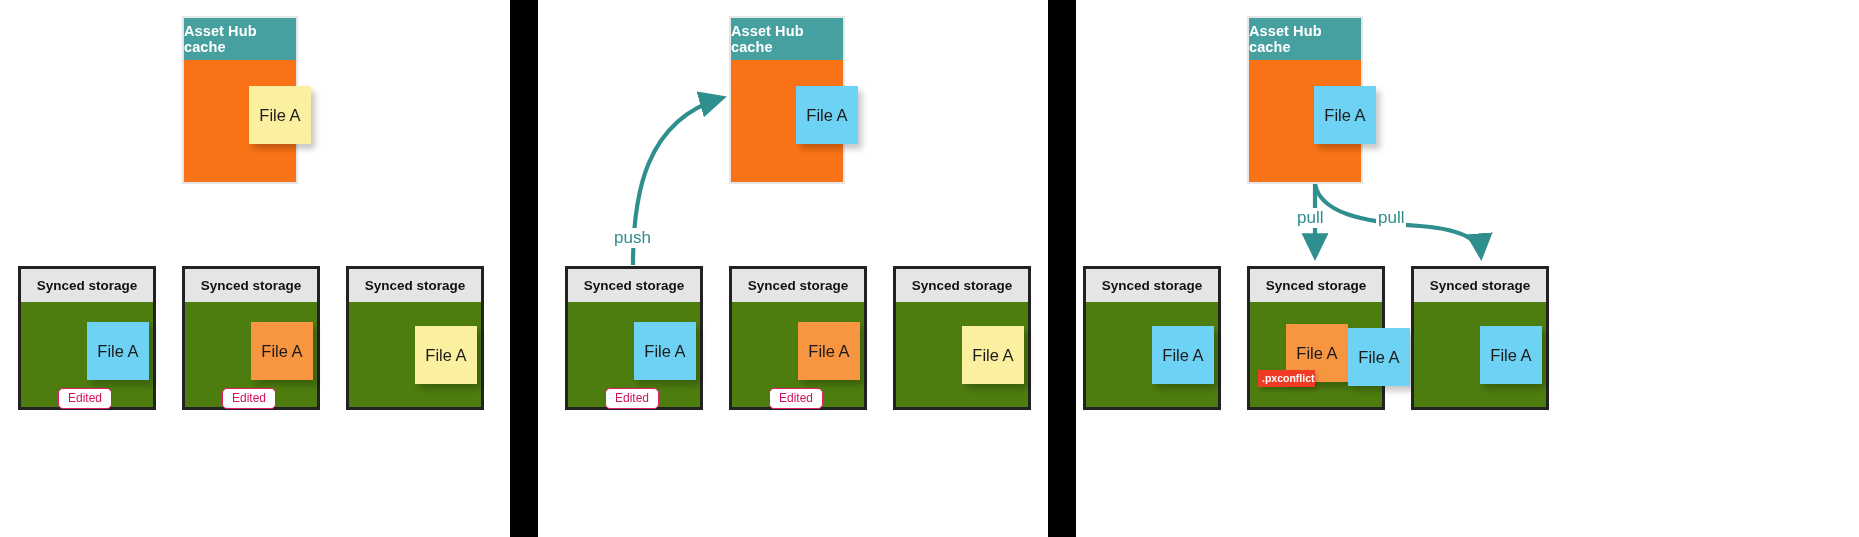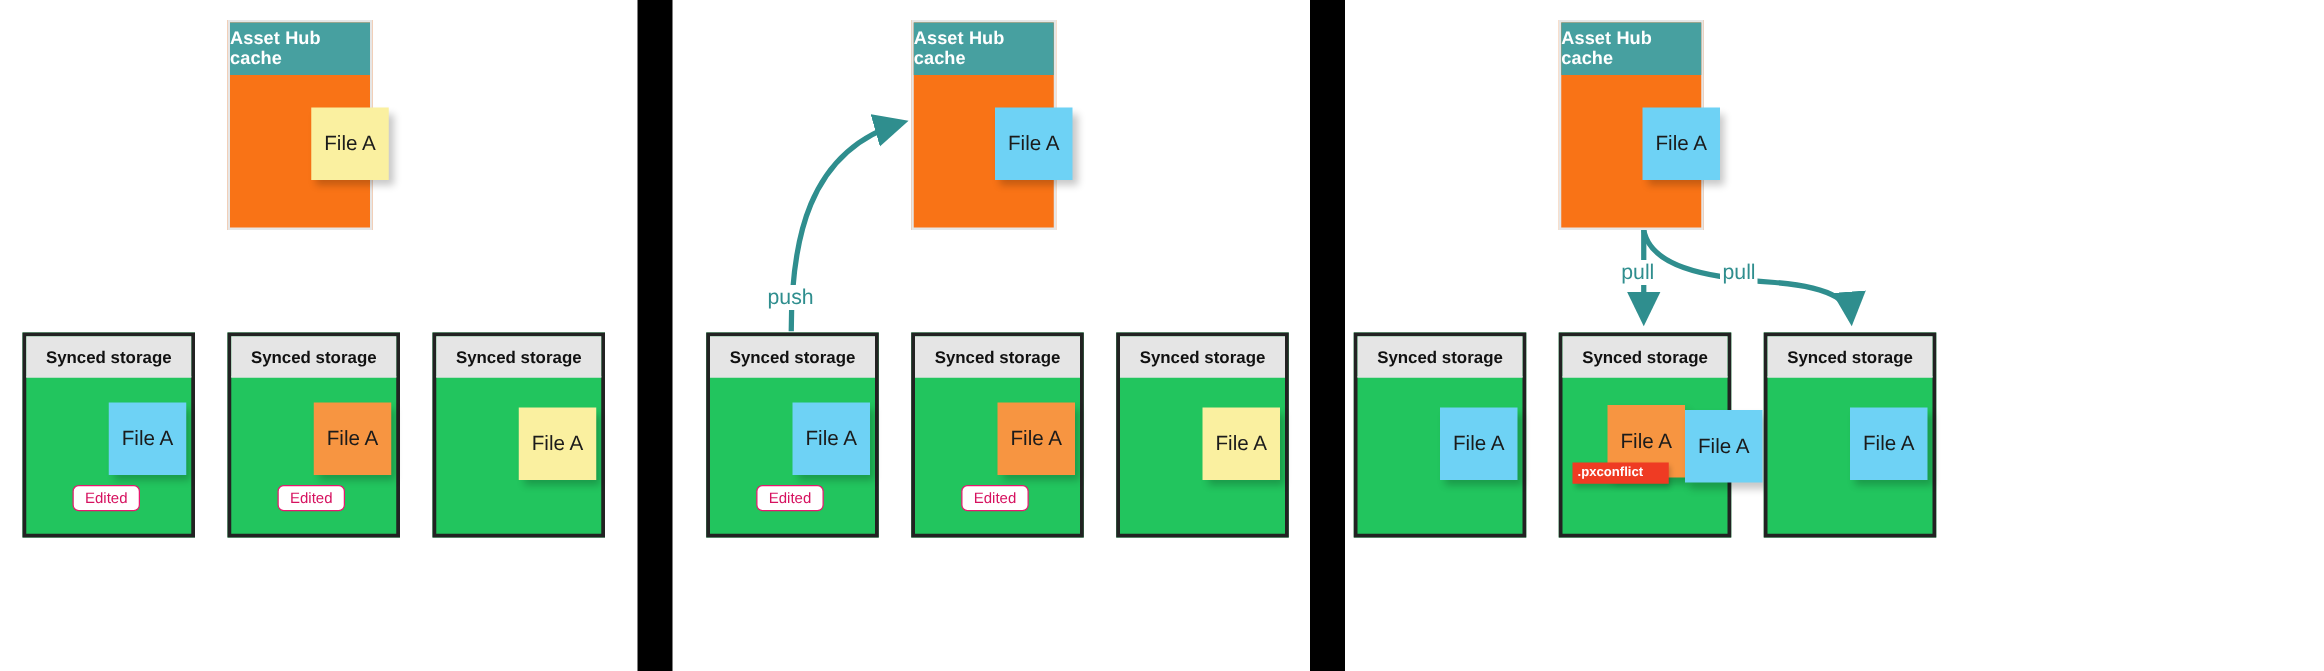--- a/index.html
+++ b/index.html
@@ -21,22 +21,22 @@
   .hub-head{
     height:42px;background:#47a0a0;color:#ffffff;
     font-size:14.5px;font-weight:bold;
     display:flex;align-items:center;justify-content:center;
     letter-spacing:.1px;
   }
   .hub-body{position:relative;height:124px;}
 
   
   .store{
-    position:absolute;width:138px;height:164px;
-    background:#22c55e;border:3px solid #222222;
+    position:absolute;width:138px;height:144px;
+    background:#4d7c0f;border:3px solid #222222;
     box-sizing:border-box;
   }
   .store-head{
     height:32px;background:#e5e5e5;color:#111111;
     font-size:13.5px;font-weight:bold;
     display:flex;align-items:center;justify-content:center;
     border-bottom:1px solid #e5e5e5;
   }
   .store-body{position:relative;height:130px;}
 
@@ -58,21 +58,21 @@
     border:1.6px solid #e8186f;border-radius:5px;
     color:#d6115f;background:#ffffff;
     font-size:12px;font-weight:normal;
     padding:2px 9px 3px 9px;
     white-space:nowrap;
   }
   .badge-conflict{
     position:absolute;
     background:#ef3b23;color:#ffffff;
     font-size:10.5px;font-weight:bold;
-    padding:2px 20px 3px 4px;
+    padding:2px 0 3px 4px;
     white-space:nowrap;
     box-shadow:2px 3px 4px rgba(0,0,0,.20);
   }
 
   
   .arrow-label{
     position:absolute;color:#2f8e8e;font-size:17px;
     white-space:nowrap;background:#ffffff;padding:0 2px;
   }
   svg.arrows{position:absolute;left:0;top:0;width:1859px;height:537px;overflow:visible;}

